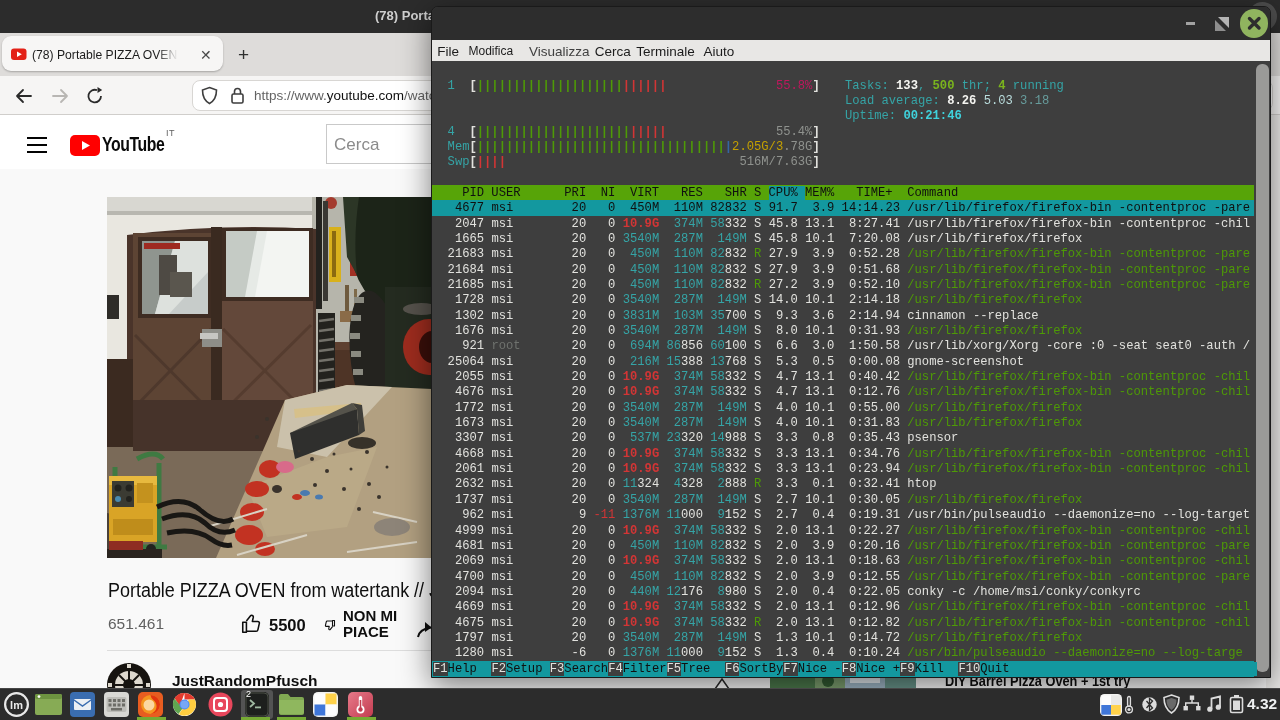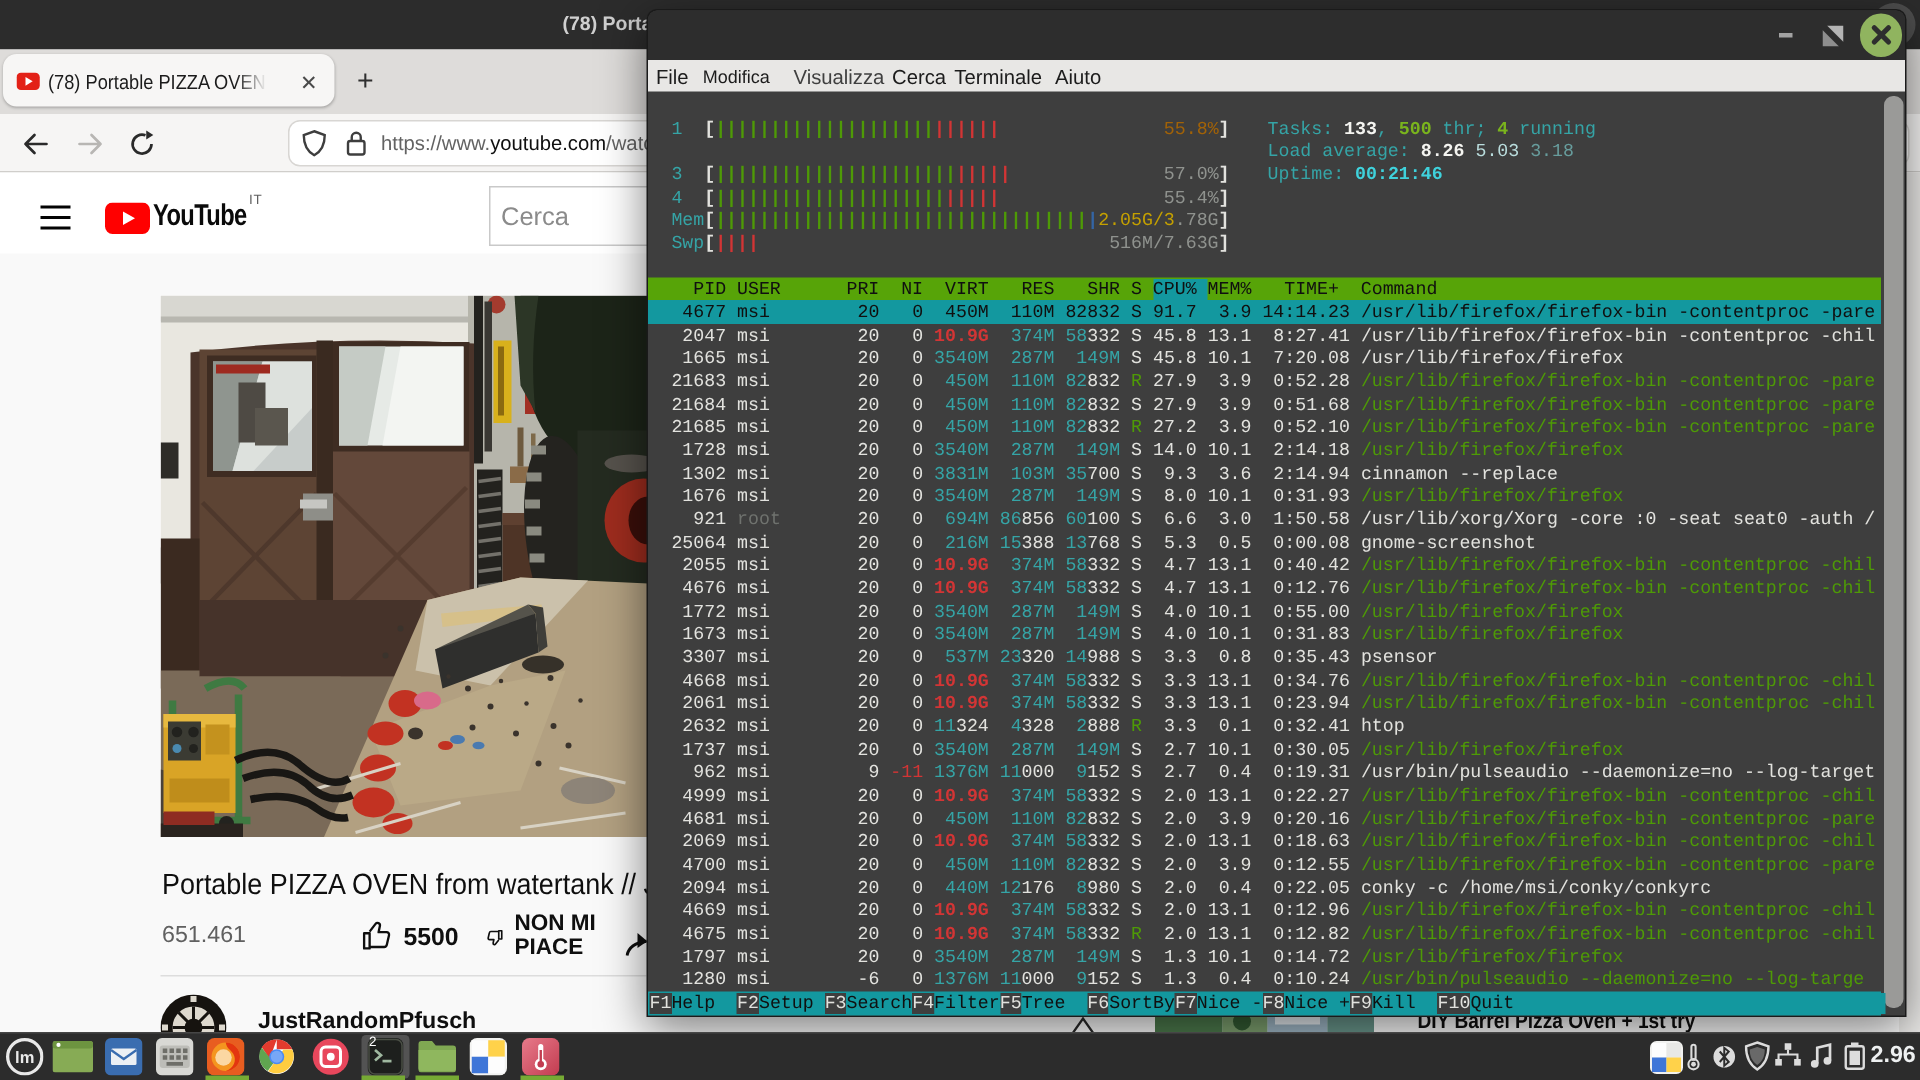--- a/index.html
+++ b/index.html
@@ -289,22 +289,21 @@
     <div class="abs" style="left:529.0px;top:43.5px;font-size:13.5px;color:#404040">Visualizza</div>
     <div class="abs" style="left:594.7px;top:43.5px;font-size:13.5px;color:#1c1c1c">Cerca</div>
     <div class="abs" style="left:636.2px;top:43.5px;font-size:13.5px;color:#1c1c1c">Terminale</div>
     <div class="abs" style="left:703.4px;top:43.5px;font-size:13.5px;color:#1c1c1c">Aiuto</div>
 
 <div class="abs" style="left:1256.3px;top:64.4px;width:12.5px;height:608px;background:#9a9a98;border-radius:6px"></div>
 
 <div class="abs" style="left:432px;top:184.81px;width:822px;height:15.75px;background:#57a408"></div>
 <div class="abs" style="left:432px;top:200.16px;width:822px;height:15.35px;background:#13989f"></div>
 <div class="abs" style="left:432px;top:660.51px;width:822px;height:16.49px;background:#13989f"></div>
-<div class="tl" style="top:78.50px"><i style="color:#35a4a6;">  1  </i><i style="color:#e2e2de;font-weight:bold;">[</i><i style="color:#4e9a06;font-weight:bold;">||||||||||||||||||||</i><i style="color:#d23535;font-weight:bold;">||||||</i><i style="">               </i><i style="color:#a16207;">55.8%</i><i style="color:#e2e2de;font-weight:bold;">]</i></div>
-<div class="tl" style="top:109.19px"><i style="color:#35a4a6;">  3  </i><i style="color:#e2e2de;font-weight:bold;">[</i><i style="color:#4e9a06;font-weight:bold;">||||||||||||||||||||||</i><i style="color:#d23535;font-weight:bold;">|||||</i><i style="">              </i><i style="color:#8f928e;">57.0%</i><i style="color:#e2e2de;font-weight:bold;">]</i></div>
+<div class="tl" style="top:78.50px"><i style="color:#35a4a6;">  1  </i><i style="color:#e2e2de;font-weight:bold;">[</i><i style="color:#4e9a06;font-weight:bold;">||||||||||||||||||||</i><i style="color:#d23535;font-weight:bold;">||||||</i><i style="">               </i><i style="color:#be185d;">55.8%</i><i style="color:#e2e2de;font-weight:bold;">]</i></div>
 <div class="tl" style="top:124.53px"><i style="color:#35a4a6;">  4  </i><i style="color:#e2e2de;font-weight:bold;">[</i><i style="color:#4e9a06;font-weight:bold;">|||||||||||||||||||||</i><i style="color:#d23535;font-weight:bold;">|||||</i><i style="">               </i><i style="color:#8f928e;">55.4%</i><i style="color:#e2e2de;font-weight:bold;">]</i></div>
 <div class="tl" style="top:139.88px"><i style="color:#35a4a6;">  Mem</i><i style="color:#e2e2de;font-weight:bold;">[</i><i style="color:#4e9a06;font-weight:bold;">||||||||||||||||||||||||||||||||||</i><i style="color:#3465a4;font-weight:bold;">|</i><i style="color:#c4a000;">2.05G/3</i><i style="color:#8f928e;">.78G</i><i style="color:#e2e2de;font-weight:bold;">]</i></div>
 <div class="tl" style="top:155.22px"><i style="color:#35a4a6;">  Swp</i><i style="color:#e2e2de;font-weight:bold;">[</i><i style="color:#d23535;font-weight:bold;">||||</i><i style="">                                </i><i style="color:#8f928e;">516M/7.63G</i><i style="color:#e2e2de;font-weight:bold;">]</i></div>
 <div class="tl" style="top:185.91px"><i style="color:#101010;">    PID USER      PRI  NI  VIRT   RES   SHR S </i><i style="color:#101010;background:#13989f;">CPU% </i><i style="color:#101010;">MEM%   TIME+  Command</i></div>
 <div class="tl" style="top:201.26px"><i style="color:#101010;">   4677</i><i style="color:#101010;"> </i><i style="color:#101010;">msi      </i><i style="color:#101010;"> </i><i style="color:#101010;"> 20</i><i style="color:#101010;"> </i><i style="color:#101010;">  0</i><i style="color:#101010;"> </i><i style="color:#101010;"> 450M</i><i style="color:#101010;"> </i><i style="color:#101010;"> 110M</i><i style="color:#101010;"> </i><i style="color:#101010;">82832</i><i style="color:#101010;"> </i><i style="color:#101010;">S</i><i style="color:#101010;"> </i><i style="color:#101010;">91.7</i><i style="color:#101010;"> </i><i style="color:#101010;"> 3.9</i><i style="color:#101010;"> </i><i style="color:#101010;">14:14.23</i><i style="color:#101010;"> </i><i style="color:#101010;">/usr/lib/firefox/firefox-bin -contentproc -pare</i></div>
 <div class="tl" style="top:216.61px"><i style="color:#e2e2de;">   2047</i><i style=""> </i><i style="color:#e2e2de;">msi      </i><i style=""> </i><i style="color:#e2e2de;"> 20</i><i style=""> </i><i style="color:#e2e2de;">  0</i><i style=""> </i><i style="color:#d23535;font-weight:bold;">10.9G</i><i style=""> </i><i style="color:#35a4a6;"> 374M</i><i style=""> </i><i style="color:#35a4a6;">58</i><i style="color:#e2e2de;">332</i><i style=""> </i><i style="color:#e2e2de;">S</i><i style=""> </i><i style="color:#e2e2de;">45.8</i><i style=""> </i><i style="color:#e2e2de;">13.1</i><i style=""> </i><i style="color:#e2e2de;"> 8:27.41</i><i style=""> </i><i style="color:#e2e2de;">/usr/lib/firefox/firefox-bin -contentproc -chil</i></div>
 <div class="tl" style="top:231.95px"><i style="color:#e2e2de;">   1665</i><i style=""> </i><i style="color:#e2e2de;">msi      </i><i style=""> </i><i style="color:#e2e2de;"> 20</i><i style=""> </i><i style="color:#e2e2de;">  0</i><i style=""> </i><i style="color:#35a4a6;">3540M</i><i style=""> </i><i style="color:#35a4a6;"> 287M</i><i style=""> </i><i style="color:#35a4a6;"> 149M</i><i style=""> </i><i style="color:#e2e2de;">S</i><i style=""> </i><i style="color:#e2e2de;">45.8</i><i style=""> </i><i style="color:#e2e2de;">10.1</i><i style=""> </i><i style="color:#e2e2de;"> 7:20.08</i><i style=""> </i><i style="color:#e2e2de;">/usr/lib/firefox/firefox</i></div>
 <div class="tl" style="top:247.30px"><i style="color:#e2e2de;">  21683</i><i style=""> </i><i style="color:#e2e2de;">msi      </i><i style=""> </i><i style="color:#e2e2de;"> 20</i><i style=""> </i><i style="color:#e2e2de;">  0</i><i style=""> </i><i style="color:#35a4a6;"> 450M</i><i style=""> </i><i style="color:#35a4a6;"> 110M</i><i style=""> </i><i style="color:#35a4a6;">82</i><i style="color:#e2e2de;">832</i><i style=""> </i><i style="color:#4e9a06;">R</i><i style=""> </i><i style="color:#e2e2de;">27.9</i><i style=""> </i><i style="color:#e2e2de;"> 3.9</i><i style=""> </i><i style="color:#e2e2de;"> 0:52.28</i><i style=""> </i><i style="color:#4e9a06;">/usr/lib/firefox/firefox-bin -contentproc -pare</i></div>
 <div class="tl" style="top:262.64px"><i style="color:#e2e2de;">  21684</i><i style=""> </i><i style="color:#e2e2de;">msi      </i><i style=""> </i><i style="color:#e2e2de;"> 20</i><i style=""> </i><i style="color:#e2e2de;">  0</i><i style=""> </i><i style="color:#35a4a6;"> 450M</i><i style=""> </i><i style="color:#35a4a6;"> 110M</i><i style=""> </i><i style="color:#35a4a6;">82</i><i style="color:#e2e2de;">832</i><i style=""> </i><i style="color:#e2e2de;">S</i><i style=""> </i><i style="color:#e2e2de;">27.9</i><i style=""> </i><i style="color:#e2e2de;"> 3.9</i><i style=""> </i><i style="color:#e2e2de;"> 0:51.68</i><i style=""> </i><i style="color:#4e9a06;">/usr/lib/firefox/firefox-bin -contentproc -pare</i></div>
 <div class="tl" style="top:277.99px"><i style="color:#e2e2de;">  21685</i><i style=""> </i><i style="color:#e2e2de;">msi      </i><i style=""> </i><i style="color:#e2e2de;"> 20</i><i style=""> </i><i style="color:#e2e2de;">  0</i><i style=""> </i><i style="color:#35a4a6;"> 450M</i><i style=""> </i><i style="color:#35a4a6;"> 110M</i><i style=""> </i><i style="color:#35a4a6;">82</i><i style="color:#e2e2de;">832</i><i style=""> </i><i style="color:#4e9a06;">R</i><i style=""> </i><i style="color:#e2e2de;">27.2</i><i style=""> </i><i style="color:#e2e2de;"> 3.9</i><i style=""> </i><i style="color:#e2e2de;"> 0:52.10</i><i style=""> </i><i style="color:#4e9a06;">/usr/lib/firefox/firefox-bin -contentproc -pare</i></div>
@@ -453,13 +452,13 @@
 <svg class="abs" style="left:1207px;top:695px" width="15" height="18" viewBox="0 0 15 18">
       <path d="M4.5,14 V3.5 L13,1.5 V12" stroke="#dcdcdc" stroke-width="1.8" fill="none"></path>
       <circle cx="2.8" cy="14.2" r="2.6" fill="#dcdcdc"></circle>
       <circle cx="11.3" cy="12.2" r="2.6" fill="#dcdcdc"></circle>
     </svg>
 <svg class="abs" style="left:1229px;top:694px" width="15" height="20" viewBox="0 0 15 20">
       <rect x="5" y="1" width="5" height="2.5" fill="#dcdcdc"></rect>
       <rect x="1.5" y="3.5" width="12" height="15" rx="1.5" fill="none" stroke="#dcdcdc" stroke-width="1.6"></rect>
       <rect x="4" y="6.5" width="7" height="9.5" fill="#dcdcdc"></rect>
     </svg>
-<div class="abs" style="left:1247px;top:695px;font-size:15.5px;font-weight:bold;color:#eef0f1">2.96</div>
+<div class="abs" style="left:1247px;top:695px;font-size:15.5px;font-weight:bold;color:#eef0f1">4.32</div>
 </div>
 </body></html>

